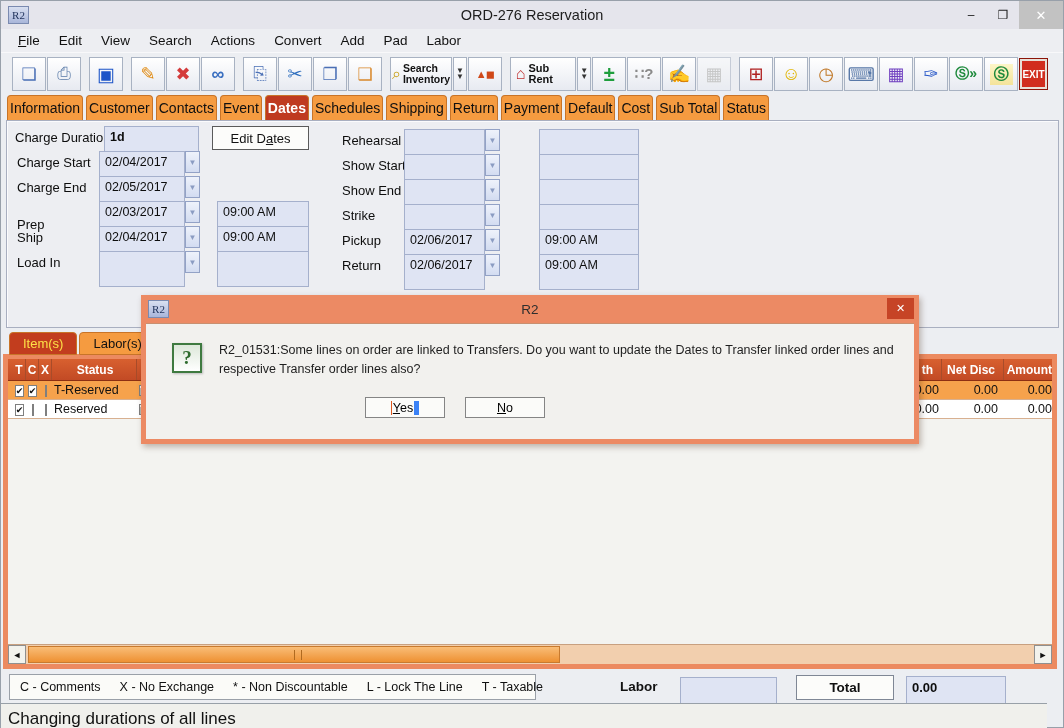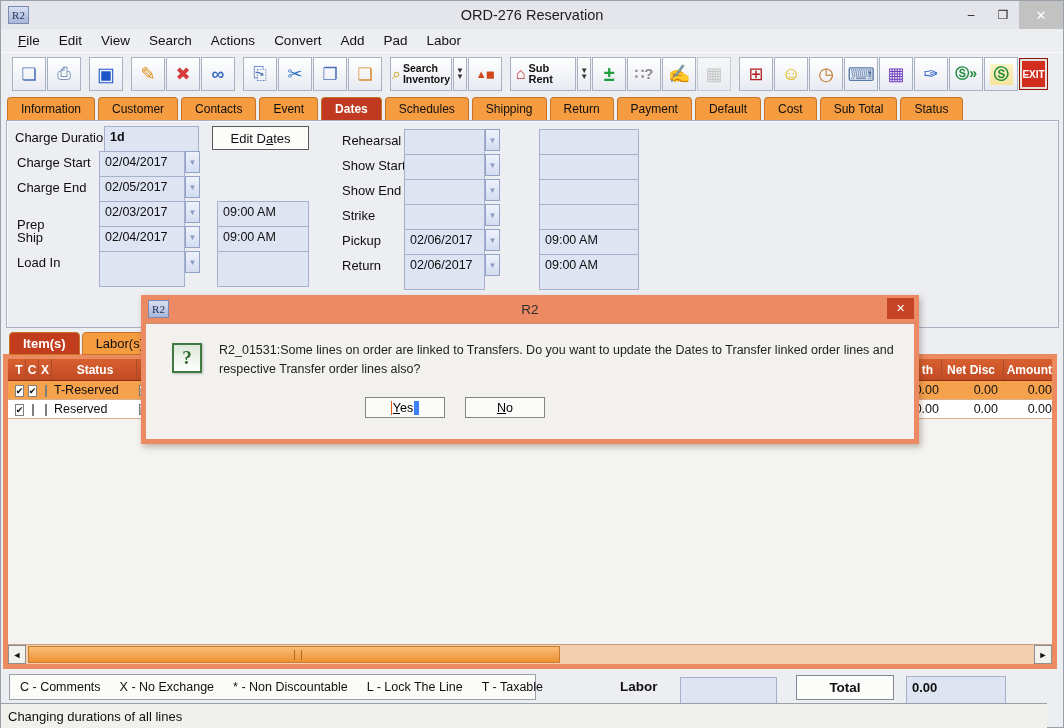--- a/index.html
+++ b/index.html
@@ -49,36 +49,36 @@
   .i-folder { color:#c07828; font-size:18px; }
   .i-key { color:#5878a8; font-size:19px; }
   .i-rubik { color:#7040c0; font-size:18px; }
   .i-editdoc { color:#2858c8; font-size:18px; }
   .i-qsale { color:#1e8a3c; font-size:14px; font-weight:bold; }
   .i-invoice { color:#1e8a3c; font-size:15px; font-weight:bold; background:linear-gradient(#fdf6c8,#f4e39a); padding:1px 4px; }
   .btn-exit { margin-left:auto; margin-right:15px; width:32px; height:32px; background:#d12d1e; border:1px solid #8c1408; box-shadow:inset 0 0 0 2px #e8e0d8; color:#fff; font-weight:bold; font-size:10px; display:flex; align-items:center; justify-content:center; }
 
   
   .tabbar { position:absolute; left:6px; top:93px; right:6px; height:26px; display:flex; align-items:flex-end; gap:3px; }
-  .tab { background:#f59b40; border:1px solid #c87428; border-bottom:none; border-radius:4px 4px 0 0; padding:4px 13px 4px; font-size:12px; color:#101010; white-space:nowrap; }
+  .tab { background:#f59b40; border:1px solid #c87428; border-bottom:none; border-radius:4px 4px 0 0; padding:4px 2px 4px; font-size:14px; color:#101010; white-space:nowrap; }
   .tab.active { background:#bf3a20; color:#fff; font-weight:bold; }
 
   
   .form-panel { position:absolute; left:5px; top:119px; width:1053px; height:208px; background:#edeef2; border:1px solid #a9afc0; box-shadow:inset 1px 1px 0 #fbfbfd; }
   .f-label { position:absolute; font-size:13px; color:#0d0d0d; white-space:nowrap; }
   .field { position:absolute; height:36px; background:#dfe4f3; border:1px solid #a5b0cc; font-size:12.5px; padding:3px 5px; color:#0d0d0d; overflow:hidden; white-space:nowrap; }
   .dd { position:absolute; width:15px; height:22px; background:linear-gradient(#eef2fb,#d3dcf1); border:1px solid #93a2c6; color:#8b9cc2; font-size:8px; display:flex; align-items:center; justify-content:center; }
   .btn { background:#fcfcfa; border:1px solid #5a5a5a; font-size:13px; display:flex; align-items:center; justify-content:center; }
   .edit-dates { position:absolute; left:205px; top:5px; width:97px; height:24px; }
   .bold { font-weight:bold; }
 
   
   .itabbar { position:absolute; left:8px; top:331px; display:flex; gap:2px; z-index:1; }
   .itab { background:#f59b40; border:1px solid #c87428; border-radius:4px 4px 0 0; padding:3px 13px; font-size:13px; }
-  .itab.active { background:#c23d1e; color:#ffffff; font-weight:bold; }
+  .itab.active { background:#c23d1e; color:#fde047; font-weight:normal; }
   .items-frame { position:absolute; left:2px; top:353px; width:1054px; height:315px; border:5px solid #ec8a60; background:#f3f3f0; }
   .grid-header { display:flex; height:22px; background:linear-gradient(#d8602f,#c24a25); color:#fff; font-weight:bold; font-size:12px; align-items:center; padding-left:5px; border-bottom:1px solid #8d2f12; }
   .grid-row { display:flex; height:19px; background:#fff; border-bottom:1px solid #d8b090; font-size:12.5px; align-items:center; padding-left:5px; }
   .grid-row.hl { background:#f6a24c; }
   .ct,.cc,.cx { width:13px; text-align:center; flex:0 0 auto; }
   .cstatus { width:85px; padding-left:2px; flex:0 0 auto; overflow:hidden; white-space:nowrap; }
   .cfill { flex:1; display:flex; align-items:center; overflow:hidden; }
   .cpartial { width:30px; text-align:right; padding-right:3px; flex:0 0 auto; overflow:hidden; }
   .cnet { width:62px; text-align:right; padding-right:6px; flex:0 0 auto; }
   .camount { width:48px; text-align:right; flex:0 0 auto; overflow:hidden; white-space:nowrap; }
@@ -96,21 +96,21 @@
   .sthumb::after { content:""; position:absolute; left:50%; top:3px; width:6px; height:10px; border-left:1px solid #b06a20; border-right:1px solid #b06a20; }
 
   
   .legendbar { position:absolute; left:8px; top:673px; width:527px; height:26px; border:1px solid #9aa0a8; background:#fbfbf8; display:flex; align-items:center; gap:19px; padding-left:10px; font-size:12.5px; white-space:nowrap; }
   .labor-label { position:absolute; left:619px; top:678px; font-size:13.5px; font-weight:bold; }
   .labor-field { position:absolute; left:679px; top:676px; width:97px; }
   .total-box { position:absolute; left:795px; top:674px; width:98px; height:25px; font-weight:bold; font-size:13.5px; border-color:#7f8795; }
   .total-field { position:absolute; left:905px; top:675px; width:100px; font-weight:bold; font-size:13px; }
 
   
-  .statusbar { position:absolute; left:0; top:702px; right:16px; height:26px; background:#f0f0ec; border-top:1px solid #98a0a8; padding:5px 0 0 7px; font-size:13px; }
+  .statusbar { position:absolute; left:0; top:702px; right:16px; height:26px; background:#f0f0ec; border-top:1px solid #98a0a8; padding:5px 0 0 7px; font-size:17px; }
 
   
   .dialog { position:absolute; left:140px; top:294px; width:778px; height:149px; background:#ec8a64; box-shadow:2px 3px 6px rgba(60,30,10,.3); z-index:10; }
   .dialog-title { position:relative; height:28px; display:flex; align-items:center; }
   .dialog-title-text { position:absolute; left:0; right:0; text-align:center; font-size:13.5px; color:#2e2e2e; }
   .dialog-close { position:absolute; right:5px; top:3px; width:27px; height:21px; background:#c64426; color:#fff; font-size:11px; display:flex; align-items:center; justify-content:center; z-index:2; }
   .dialog-body { position:absolute; left:5px; top:28px; right:5px; bottom:5px; background:#f2f1ee; border-top:1px solid #c89070; }
   .q-icon { position:absolute; left:26px; top:19px; width:30px; height:30px; border:2px solid #3f7a40; background:linear-gradient(#dde8da,#ffffff); color:#2e6b2e; font-weight:bold; font-size:19px; text-align:center; line-height:26px; font-family:"Liberation Serif", serif; box-shadow:1px 1px 2px #bbb; }
   .dialog-msg { position:absolute; left:73px; top:17px; width:688px; font-size:12.5px; line-height:1.5; color:#1e1e1e; }
   .dialog-btns { position:absolute; left:0; right:150px; bottom:21px; display:flex; justify-content:center; gap:20px; }

